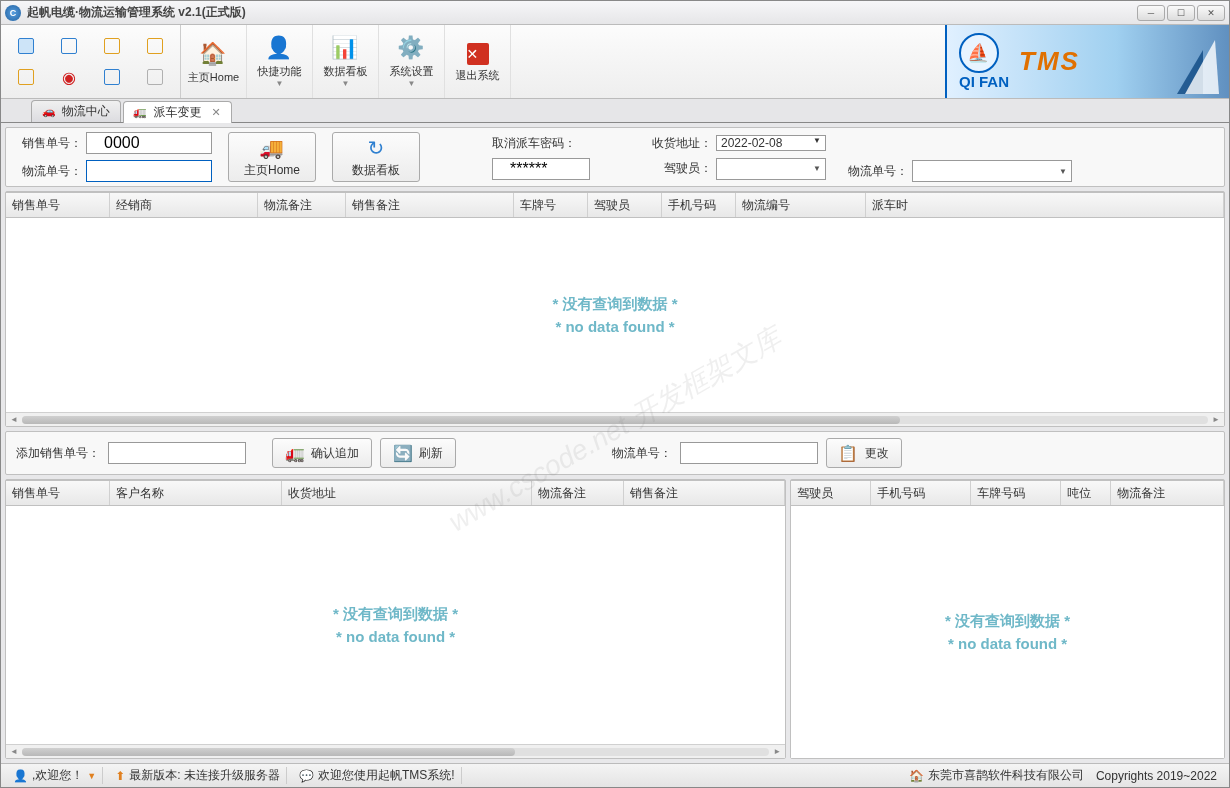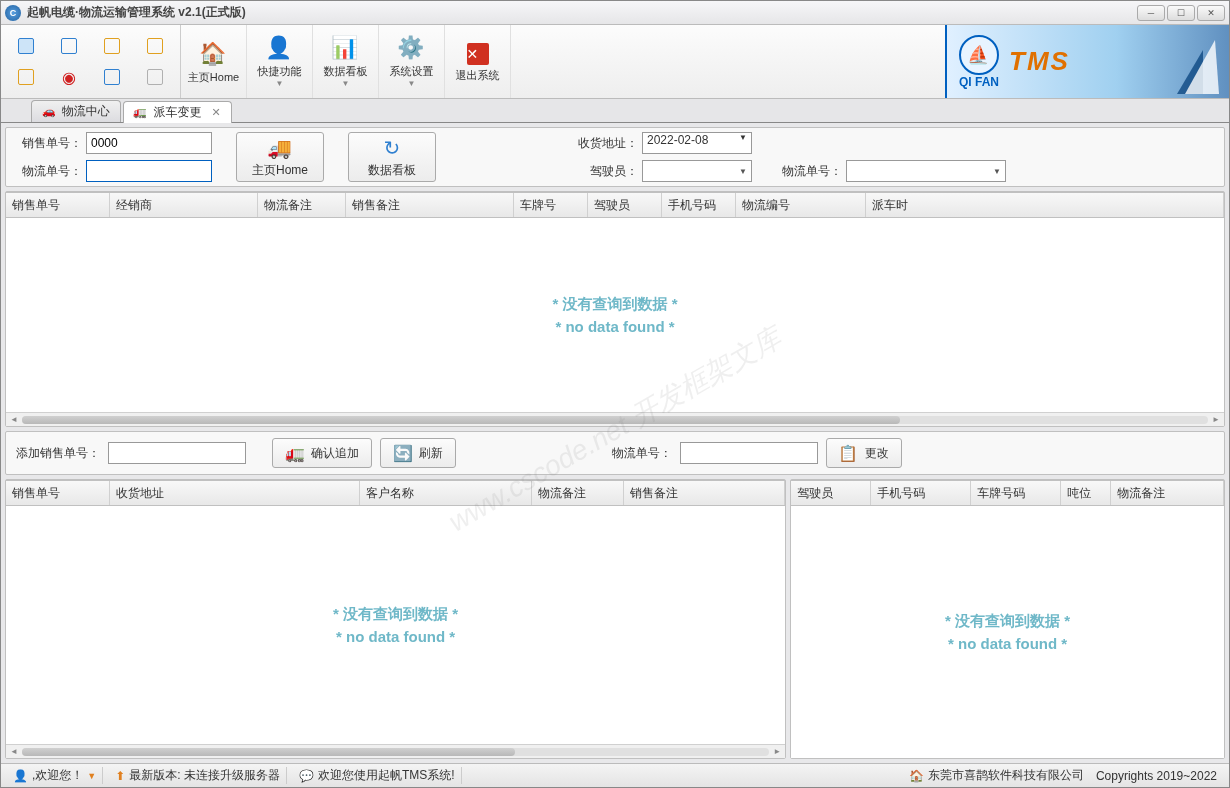--- a/index.html
+++ b/index.html
@@ -17,47 +17,47 @@
 .ribbon { height: 74px; background: linear-gradient(#fcfcfc, #eeeeee); border-bottom: 1px solid #bbb; display: flex; align-items: stretch; position: relative; }
 .ribbon .smallgrid { width: 180px; display: grid; grid-template-columns: repeat(4, 1fr); grid-template-rows: 1fr 1fr; padding: 6px 4px; border-right: 1px solid #ccc; gap: 2px; }
 .ribbon .smallgrid .sbtn { display: flex; align-items: center; justify-content: center; cursor: pointer; border-radius: 3px; }
 .ribbon .smallgrid .sq { width: 16px; height: 16px; border: 1.5px solid; border-radius: 2px; }
 .ribbon .bigbtn { width: 66px; display: flex; flex-direction: column; align-items: center; justify-content: center; gap: 4px; border-right: 1px solid #e0e0e0; cursor: pointer; padding: 4px 2px; }
 .ribbon .bigbtn .icon { font-size: 22px; height: 26px; display: flex; align-items: center; }
 .ribbon .bigbtn .lbl { font-size: 11px; text-align: center; line-height: 12px; }
 .ribbon .bigbtn .drop { font-size: 8px; color: #888; margin-top: -2px; }
 .ribbon .brand { position: absolute; right: 0; top: 0; bottom: 0; width: 284px; background: linear-gradient(90deg, #e0f0ff 0%, #a0d0f0 60%, #6090c0 100%); display: flex; align-items: center; justify-content: flex-start; padding-left: 12px; gap: 10px; border-left: 2px solid #0060c0; }
 .ribbon .brand .logo { width: 40px; height: 40px; border: 2px solid #0060c0; border-radius: 50%; display: flex; align-items: center; justify-content: center; color: #0060c0; font-size: 18px; background: #e8f4ff; }
-.ribbon .brand .logotxt { font-size: 12px; color: #0060c0; font-weight: bold; text-align: left; }
+.ribbon .brand .logotxt { font-size: 15px; color: #0060c0; font-weight: bold; text-align: left; }
 .ribbon .brand .tms { font-size: 26px; font-weight: bold; color: #e07000; letter-spacing: 2px; font-style: italic; }
 .ribbon .brand .sail { position: absolute; right: 10px; bottom: 4px; width: 0; height: 0; border-left: 30px solid transparent; border-right: 4px solid transparent; border-bottom: 54px solid rgba(255,255,255,0.8); }
 .ribbon .brand .sail2 { position: absolute; right: 26px; bottom: 4px; width: 0; height: 0; border-left: 26px solid transparent; border-right: 0px solid transparent; border-bottom: 44px solid rgba(0,60,120,0.7); }
 
 
 .tabrow { height: 24px; background: #e6e6e8; display: flex; align-items: flex-end; padding-left: 30px; border-bottom: 1px solid #888; }
 .tab { height: 22px; padding: 0 10px; display: flex; align-items: center; gap: 6px; border: 1px solid #aaa; border-bottom: none; background: linear-gradient(#f0f0f0, #dcdce0); border-radius: 4px 4px 0 0; margin-right: 2px; cursor: pointer; font-size: 12px; }
 .tab.active { background: #fff; position: relative; top: 1px; }
 .tab .ticon { font-size: 11px; }
 .tab .close { color: #888; font-size: 11px; margin-left: 4px; }
 
 
 .content { flex: 1; background: #e8e8ea; padding: 4px; display: flex; flex-direction: column; gap: 4px; overflow: hidden; }
 .panel { background: #f8f8f8; border: 1px solid #c0c0c0; border-radius: 2px; }
 
 
-.filterbar { height: 60px; display: flex; align-items: center; padding: 4px 10px; gap: 24px; }
+.filterbar { height: 60px; display: flex; align-items: center; padding: 4px 10px; gap: 16px; }
 .fcol { display: flex; flex-direction: column; gap: 6px; }
 .frow { display: flex; align-items: center; gap: 4px; }
 .flabel { width: 66px; text-align: right; font-size: 12px; }
-.finput { height: 22px; border: 1px solid #999; background: #fff; padding: 0 4px; font-size: 12px; }
+.finput { height: 22px; border: 1px solid #999; background: #fff; padding: 0 17px; font-size: 16px; }
 .finput.hl { border: 1px solid #0060c0; background: #fff; }
 .bigact { width: 88px; height: 50px; border: 1px solid #aaa; border-radius: 3px; background: linear-gradient(#fcfcfc,#ececec); display: flex; flex-direction: column; align-items: center; justify-content: center; gap: 2px; cursor: pointer; }
 .bigact .ic { font-size: 20px; }
 .bigact .lbl { font-size: 12px; }
-.dateinput { width: 110px; height: 22px; border: 1px solid #999; background: #fff; padding: 0 4px; display: flex; align-items: flex-start; justify-content: space-between; cursor: pointer; }
+.dateinput { width: 110px; height: 16px; border: 1px solid #999; background: #fff; padding: 0 4px; display: flex; align-items: flex-start; justify-content: space-between; cursor: pointer; }
 .combo { width: 100px; height: 22px; border: 1px solid #999; background: #fff; display: flex; align-items: center; justify-content: flex-end; padding: 0 4px; cursor: pointer; }
 .combo .tri { font-size: 8px; color: #555; }
 
 
 .grid { display: flex; flex-direction: column; }
 .ghead { height: 26px; background: linear-gradient(#f8f8f8,#e8e8e8); border-top: 1px solid #c0c0c0; border-bottom: 1px solid #c0c0c0; display: flex; }
 .gcol { border-right: 1px solid #d0d0d0; padding: 0 6px; display: flex; align-items: center; font-size: 12px; flex-shrink: 0; }
 .gbody { background: #fff; position: relative; overflow: hidden; }
 .nodata { position: absolute; left: 50%; top: 50%; transform: translate(-50%, -50%); text-align: center; color: #6fb8c8; font-weight: bold; font-size: 15px; line-height: 1.5; }
 .gscroll { height: 14px; background: #f0f0f0; border-top: 1px solid #d0d0d0; display: flex; align-items: center; padding: 0 4px; }
@@ -187,20 +187,28 @@
       </div>
       <div class="bigact">
         <span class="ic">🚚</span>
         <span class="lbl">主页Home</span>
       </div>
       <div class="bigact">
         <span class="ic" style="color:#3080d0">↻</span>
         <span class="lbl">数据看板</span>
       </div>
       <div style="width:40px"></div>
+      <div class="fcol">
+        <div class="frow">
+          <span>取消派车密码：</span>
+        </div>
+        <div class="frow">
+          <input class="finput" style="width: 98px;" value="******">
+        </div>
+      </div>
       <div style="width:24px"></div>
       <div class="fcol">
         <div class="frow">
           <span class="flabel">收货地址：</span>
           <div class="dateinput">
             <span>2022-02-08</span>
             <span class="tri" style="font-size:8px">▼</span>
           </div>
         </div>
         <div class="frow">
@@ -266,22 +274,22 @@
       <div class="actbtn">
         <span class="ic">📋</span>
         <span>更改</span>
       </div>
     </div>
 
     <div class="split">
       <div class="panel" style="flex:1.8">
         <div class="ghead">
           <div class="gcol" style="width:104px">销售单号</div>
+          <div class="gcol" style="width:172px">客户名称</div>
           <div class="gcol" style="width:250px">收货地址</div>
-          <div class="gcol" style="width:172px">客户名称</div>
           <div class="gcol" style="width:92px">物流备注</div>
           <div class="gcol" style="flex:1">销售备注</div>
         </div>
         <div class="gbody" style="flex:1">
           <div class="nodata">
             <div>* 没有查询到数据 *</div>
             <div>* no data found *</div>
           </div>
         </div>
         <div class="gscroll">

